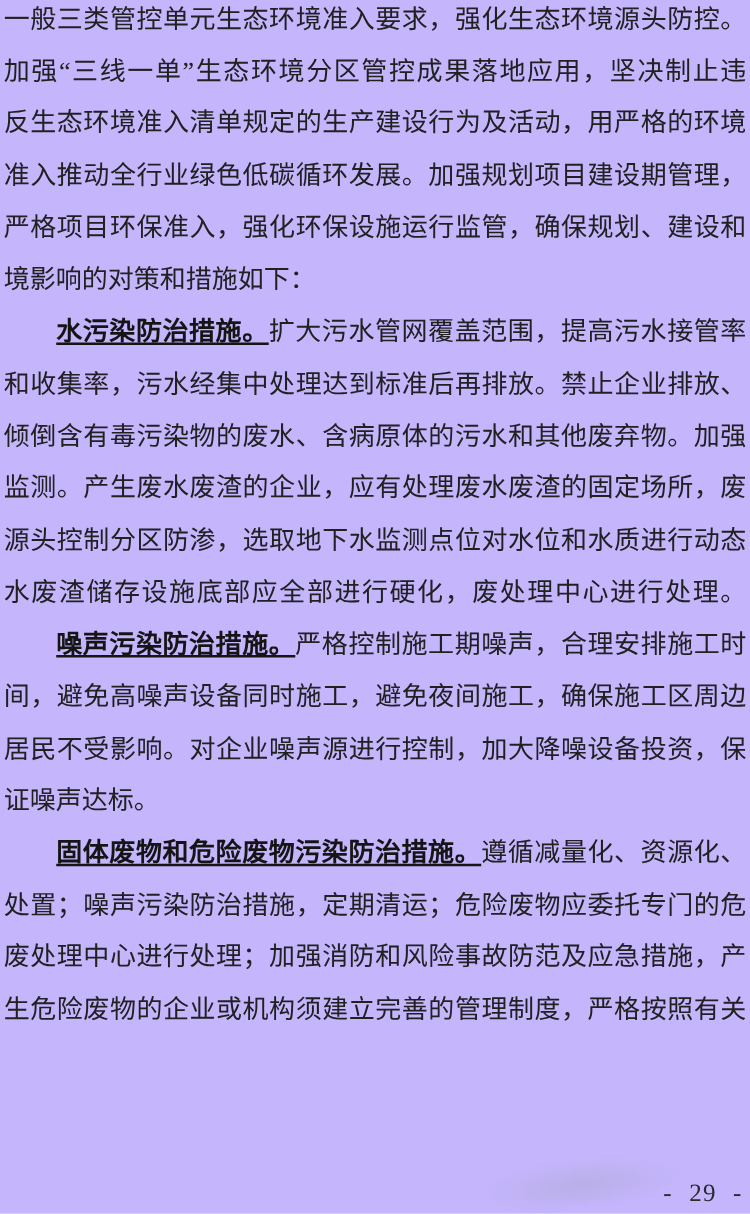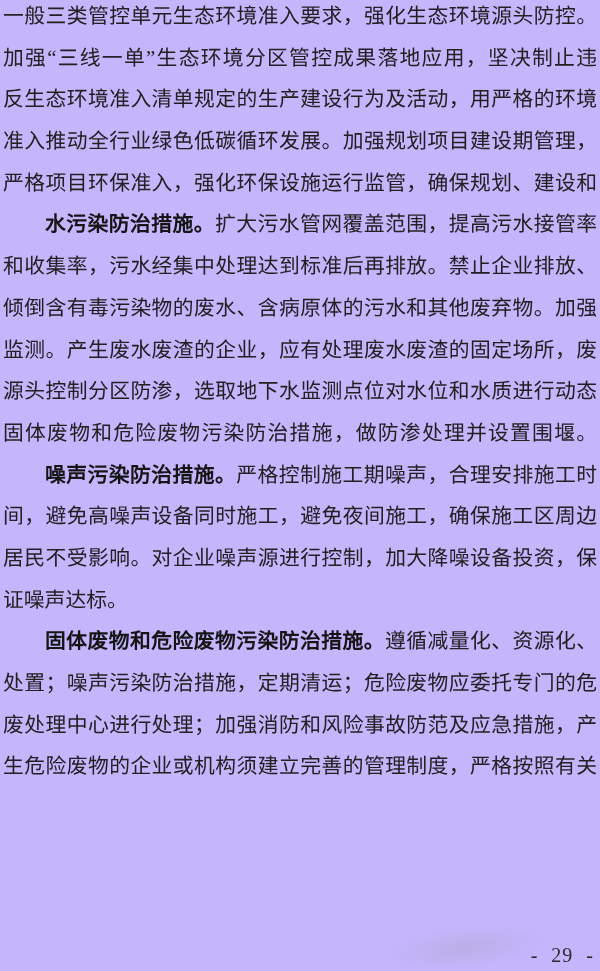--- a/index.html
+++ b/index.html
@@ -42,20 +42,21 @@
   .line.short {
     text-align-last: auto;
     -moz-text-align-last: auto;
   }
   .line.indent {
     text-indent: 42px;
   }
   .lead {
     font-weight: 700;
     color: #151515;
+    text-decoration: underline;
   }
   .footer {
     position: absolute;
     top: 942px;
     right: 6px;
     height: 26px;
   }
   .pagenum {
     font-size: 20px;
     line-height: 26px;
@@ -79,28 +80,29 @@
 <body>
 
 <div class="page">
   <div class="content">
       <div class="paragraph">
         <div class="line">一般三类管控单元生态环境准入要求，强化生态环境源头防控。</div>
         <div class="line">加强“三线一单”生态环境分区管控成果落地应用，坚决制止违</div>
         <div class="line">反生态环境准入清单规定的生产建设行为及活动，用严格的环境</div>
         <div class="line">准入推动全行业绿色低碳循环发展。加强规划项目建设期管理，</div>
         <div class="line">严格项目环保准入，强化环保设施运行监管，确保规划、建设和</div>
+        <div class="line short">境影响的对策和措施如下：</div>
       </div>
       <div class="paragraph">
         <div class="line indent"><span class="lead">水污染防治措施。</span>扩大污水管网覆盖范围，提高污水接管率</div>
         <div class="line">和收集率，污水经集中处理达到标准后再排放。禁止企业排放、</div>
         <div class="line">倾倒含有毒污染物的废水、含病原体的污水和其他废弃物。加强</div>
         <div class="line">监测。产生废水废渣的企业，应有处理废水废渣的固定场所，废</div>
         <div class="line">源头控制分区防渗，选取地下水监测点位对水位和水质进行动态</div>
-        <div class="line">固体废物和危险废物污染防治措施，做防渗处理并设置围堰。</div>
+        <div class="line">水废渣储存设施底部应全部进行硬化，废处理中心进行处理。</div>
       </div>
       <div class="paragraph">
         <div class="line indent"><span class="lead">噪声污染防治措施。</span>严格控制施工期噪声，合理安排施工时</div>
         <div class="line">间，避免高噪声设备同时施工，避免夜间施工，确保施工区周边</div>
         <div class="line">居民不受影响。对企业噪声源进行控制，加大降噪设备投资，保</div>
         <div class="line short">证噪声达标。</div>
       </div>
       <div class="paragraph">
         <div class="line indent"><span class="lead">固体废物和危险废物污染防治措施。</span>遵循减量化、资源化、</div>
         <div class="line">处置；噪声污染防治措施，定期清运；危险废物应委托专门的危</div>

